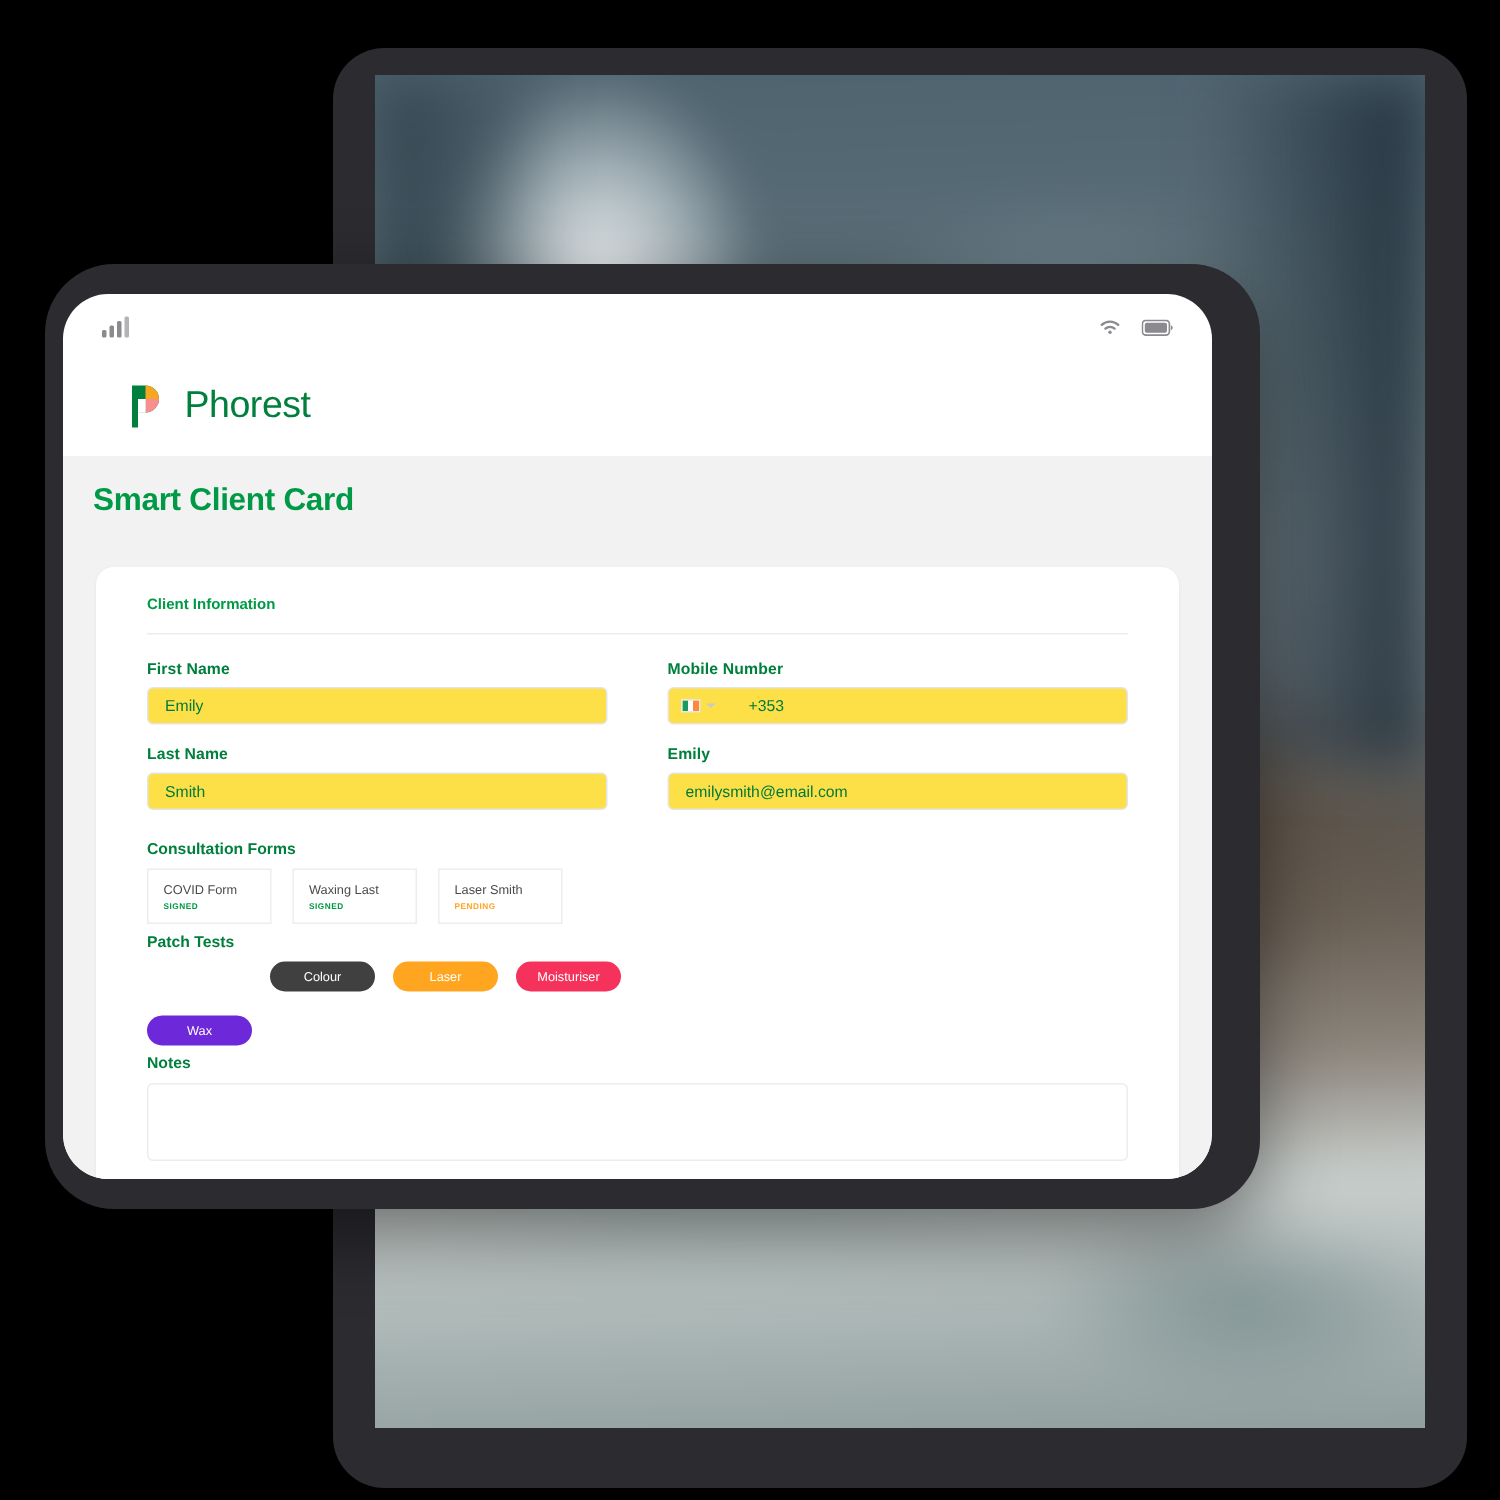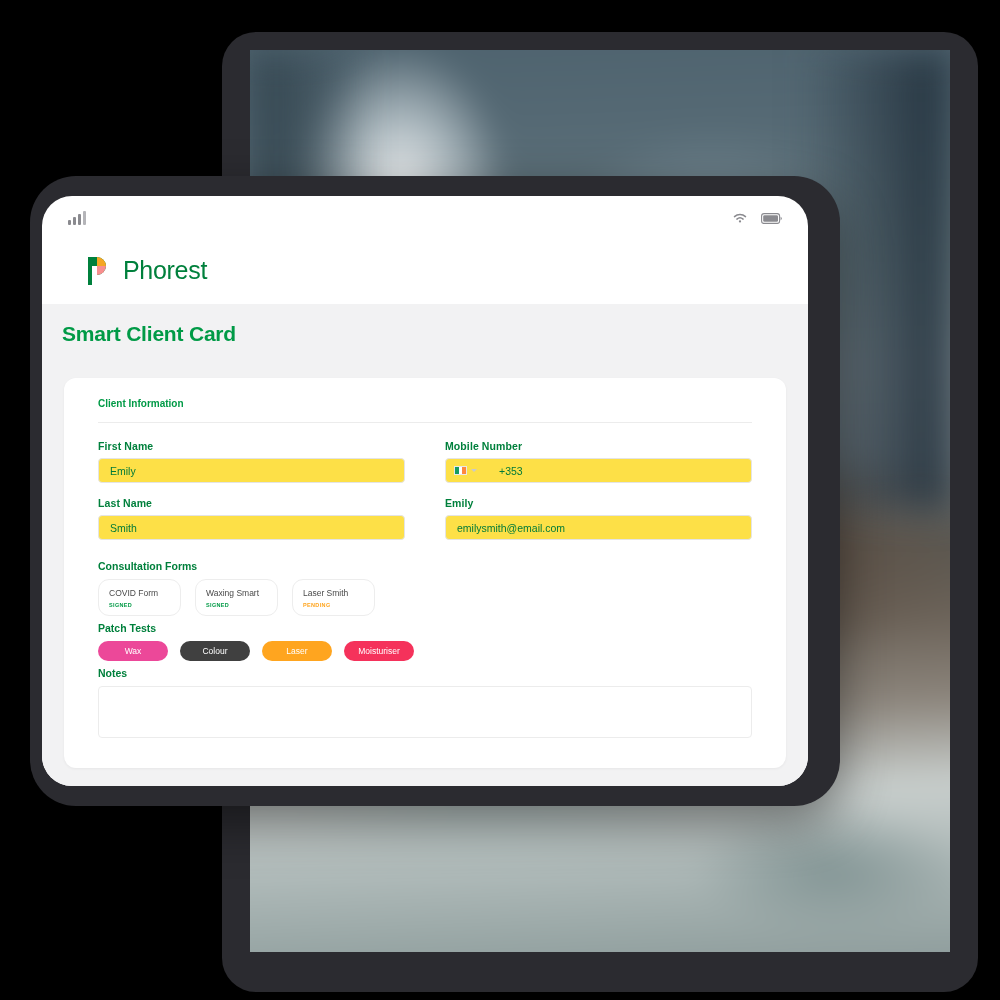--- a/index.html
+++ b/index.html
@@ -205,21 +205,21 @@
   .section { margin-top: 6px; }
   .section-label {
     font-size: 10.5px;
     font-weight: bold;
     color: #00803c;
     margin-bottom: 7px;
   }
   .forms-row { display: flex; gap: 14px; }
   .form-chip {
     border: 1px solid #ededed;
-    border-radius: 11px;
+    border-radius: 0;
     padding: 8px 10px 7px 10px;
     min-width: 83px;
     background: #fff;
   }
   .form-chip-name { font-size: 8.5px; color: #4a4a4a; margin-bottom: 4px; }
   .form-chip-status { font-size: 5.5px; font-weight: bold; letter-spacing: 0.35px; }
 
   
   .patch-row { display: flex; gap: 12px; }
   .pill {
@@ -345,34 +345,34 @@
           </div>
 
           <div class="section">
             <div class="section-label">Consultation Forms</div>
             <div class="forms-row">
               <div class="form-chip">
                 <div class="form-chip-name">COVID Form</div>
                 <div class="form-chip-status" id="fs0" style="color: rgb(0, 154, 70);">SIGNED</div>
               </div>
               <div class="form-chip">
-                <div class="form-chip-name">Waxing Smart</div>
+                <div class="form-chip-name">Waxing Last</div>
                 <div class="form-chip-status" id="fs1" style="color: rgb(0, 154, 70);">SIGNED</div>
               </div>
               <div class="form-chip">
                 <div class="form-chip-name">Laser Smith</div>
                 <div class="form-chip-status" id="fs2" style="color: rgb(255, 165, 31);">PENDING</div>
               </div>
             </div>
           </div>
 
           <div class="section">
             <div class="section-label">Patch Tests</div>
             <div class="patch-row">
-              <button class="pill" id="pt0" style="background: #ec4899;">Wax</button>
+              <button class="pill" id="pt0" style="background: #6d28d9; margin-top: 36px;">Wax</button>
               <button class="pill" id="pt1" style="background: #404040;">Colour</button>
               <button class="pill" id="pt2" style="background: rgb(255, 165, 31);">Laser</button>
               <button class="pill" id="pt3" style="background: rgb(245, 50, 91);">Moisturiser</button>
             </div>
           </div>
 
           <div class="section">
             <div class="section-label">Notes</div>
             <textarea class="notes-box" placeholder="" style=""></textarea>
           </div>

